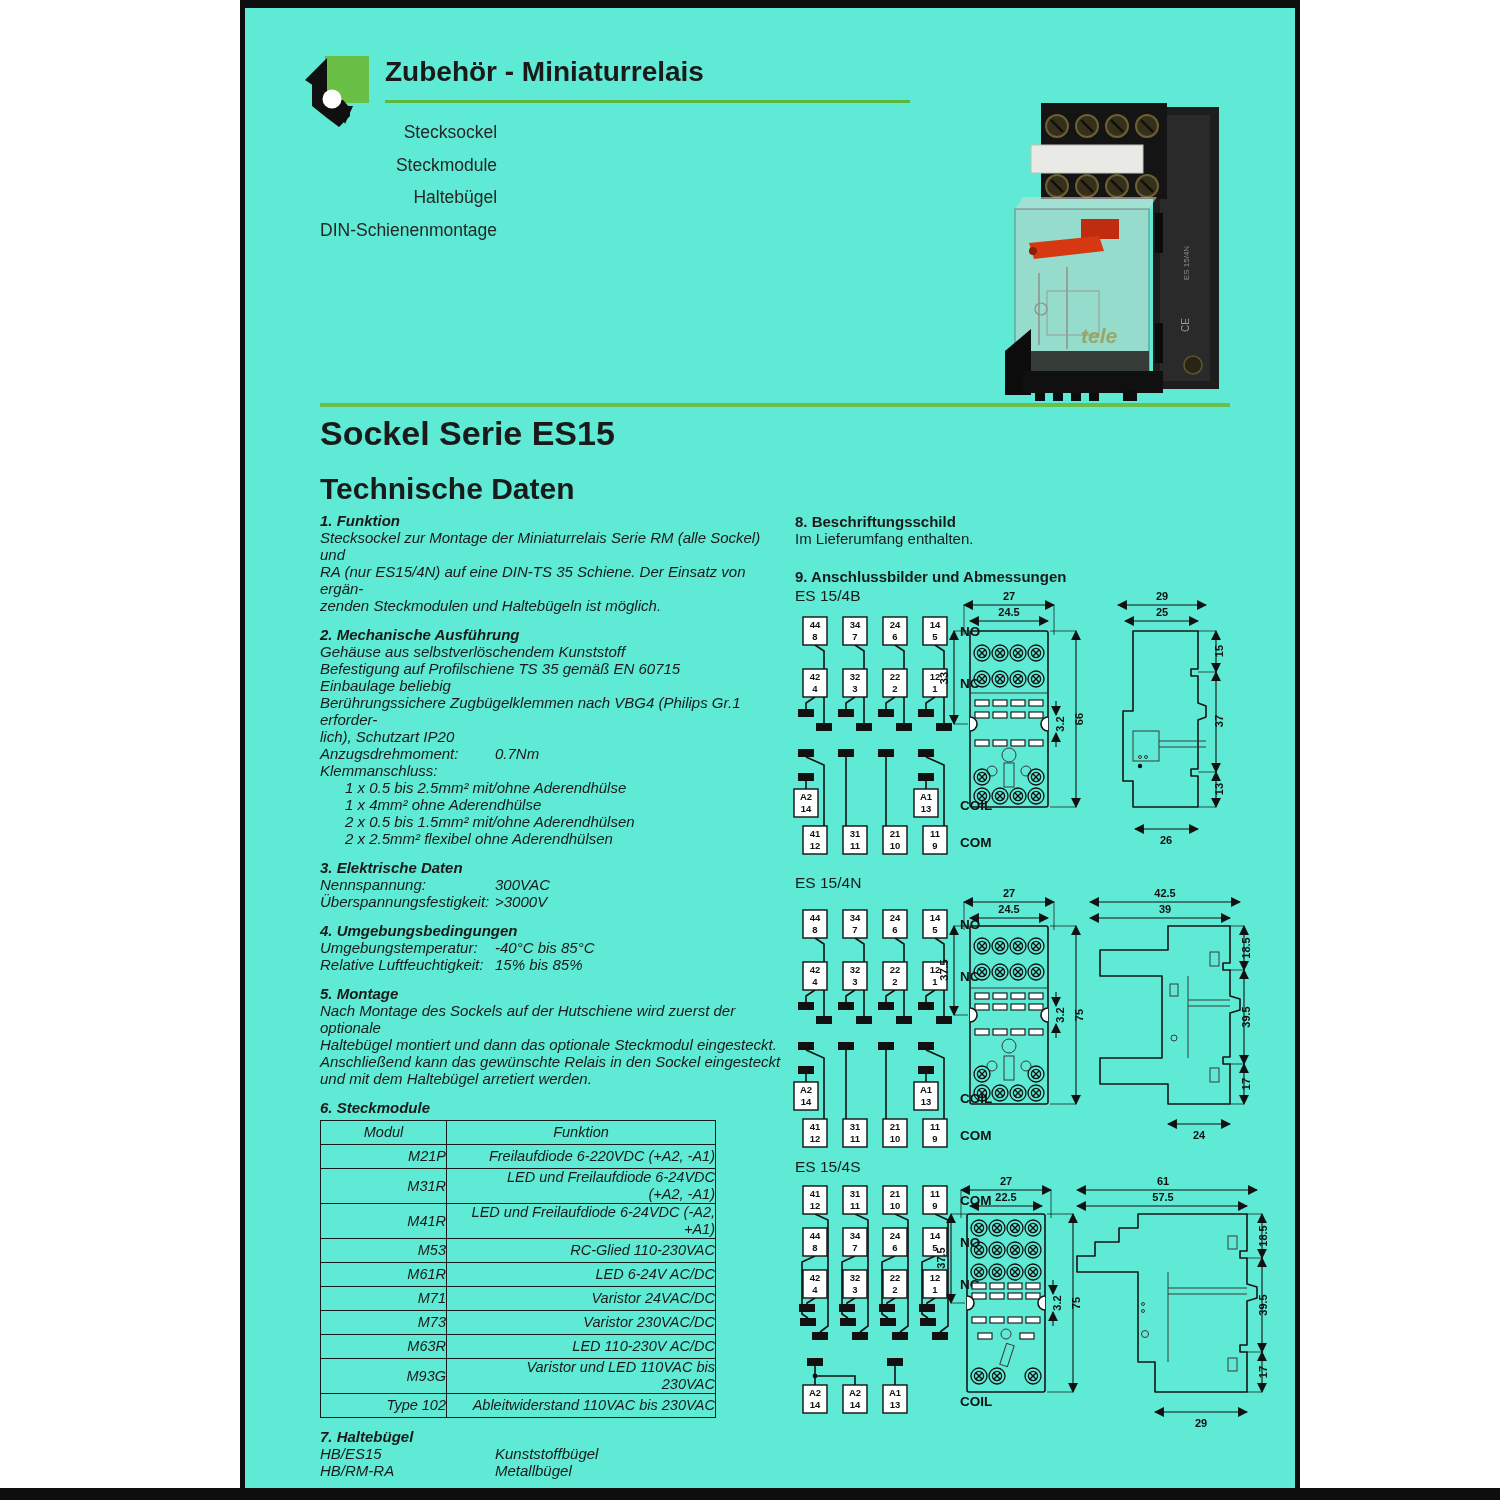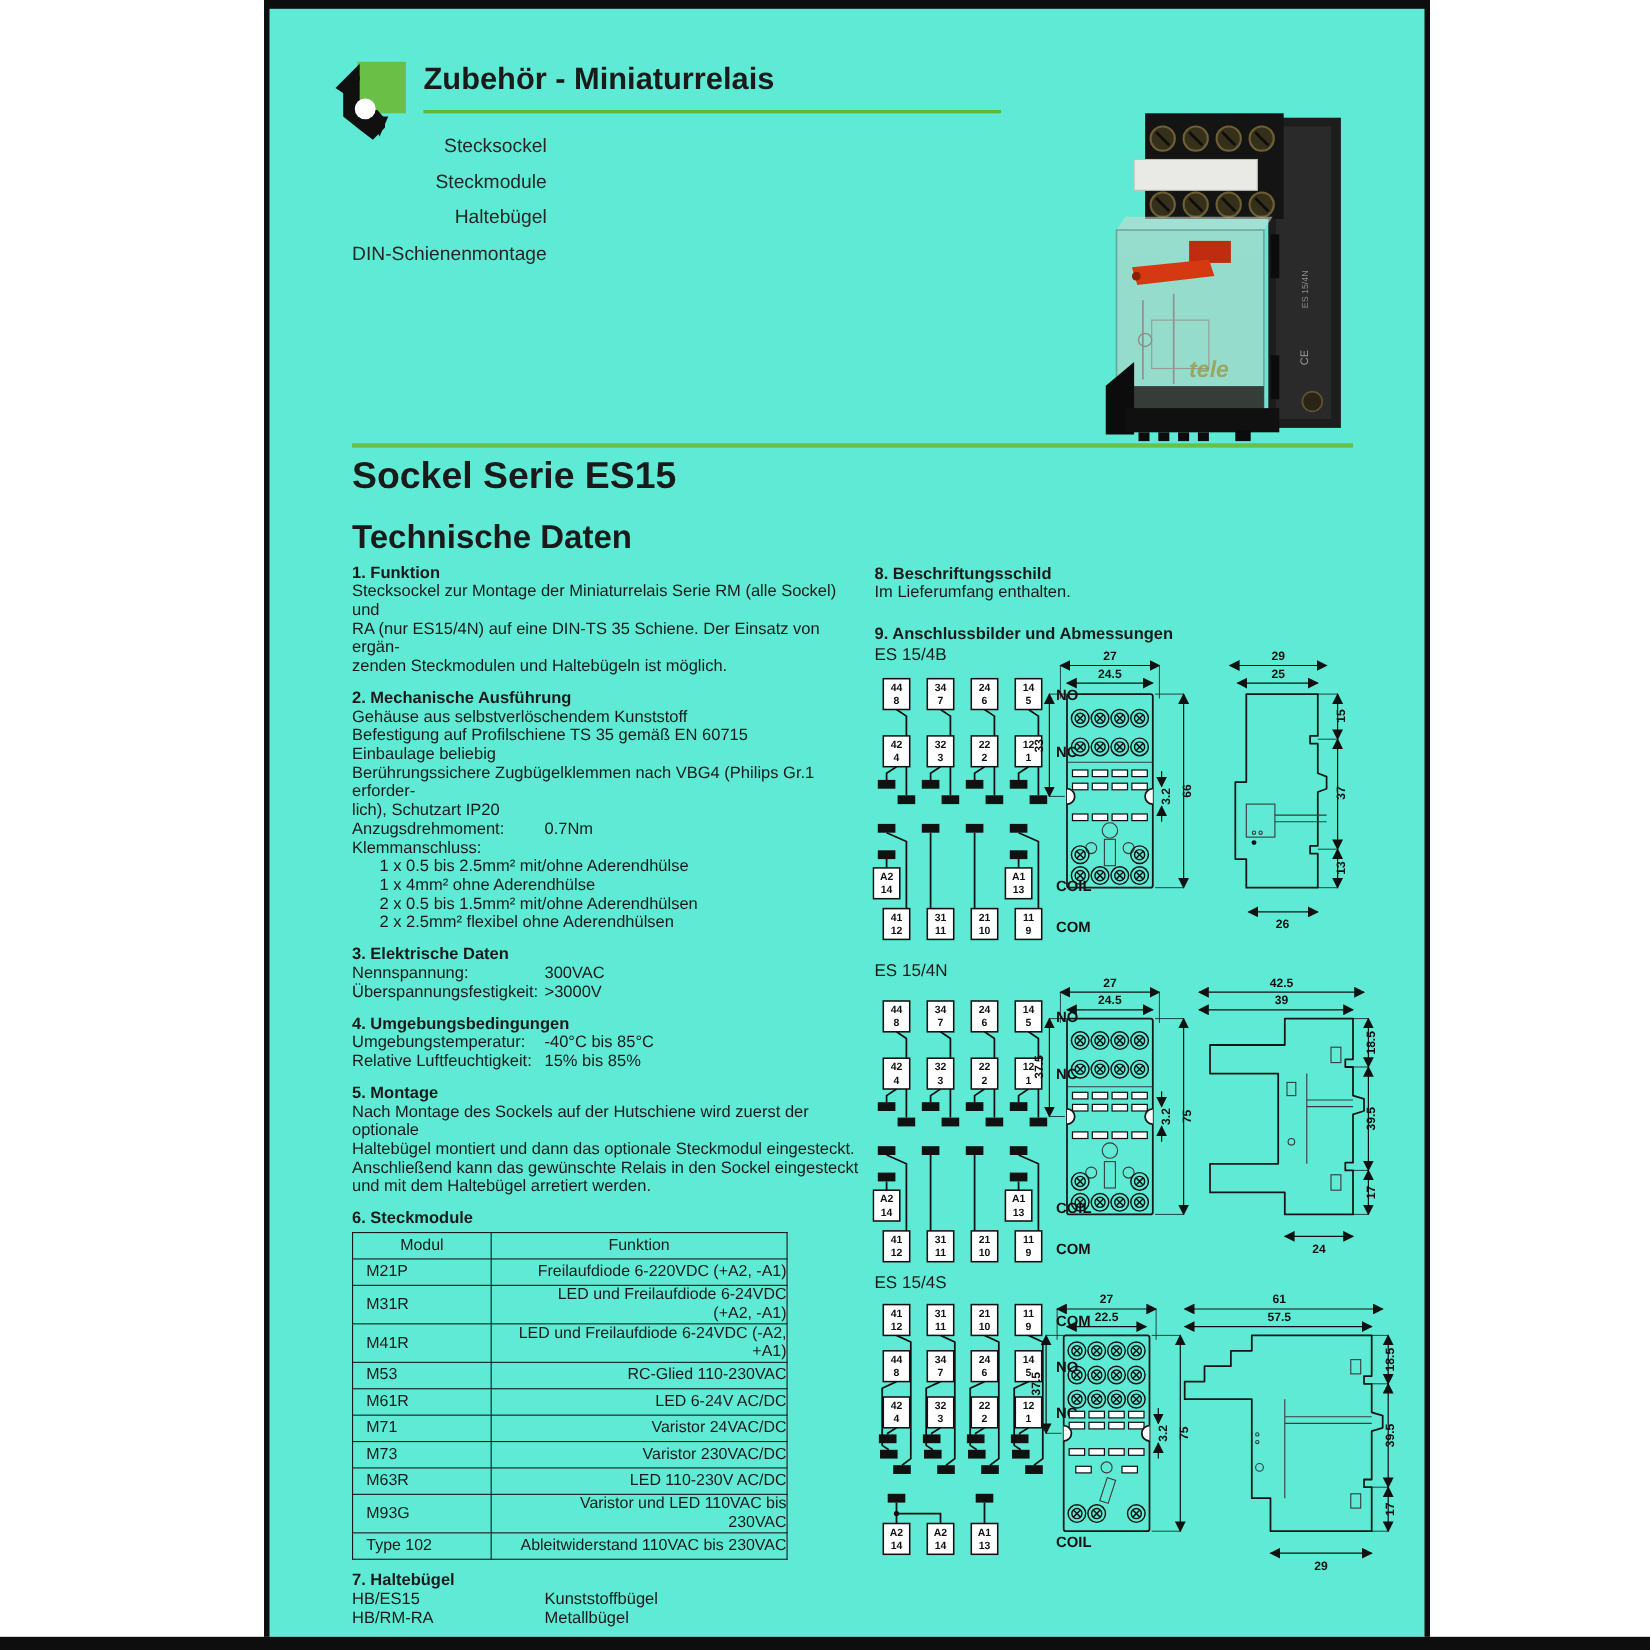--- a/index.html
+++ b/index.html
@@ -15,31 +15,31 @@
   .doc-title { left:140px; top:48px; font-size:28px; font-weight:bold; letter-spacing:0; }
   .title-rule { left:140px; top:92px; width:525px; height:3px; background:#5cb93c; }
   .products { left:75px; top:114px; font-size:17.5px; color:#262626; }
   .products div { height:32.7px;text-align:right; }
 
   .divider { left:75px; top:395px; width:910px; height:4px; background:#6abf4a; }
   .h-sockel { left:75px; top:406px; font-size:34px; font-weight:bold; }
   .h-tech   { left:75px; top:464px; font-size:30px; font-weight:bold; }
 
   .left-col { left:75px; top:504px; width:465px; font-size:15px; line-height:17px; }
-  .sec { margin-bottom:12px; }
+  .sec { margin-bottom:12px;font-style:italic; }
   .sec-h { font-weight:bold; }
   .sec-body { white-space:pre-wrap; }
   .kv { }
   .kv-l { display:inline-block; width:175px; vertical-align:top; }
   .kv-v { display:inline-block; }
 
   table.mods { border-collapse:collapse; margin-top:4px; width:396px; table-layout:fixed; font-size:14.5px; }
   table.mods td, table.mods th { border:1.6px solid #1a1a1a; height:24px; padding:0; box-sizing:border-box; }
   table.mods th { font-weight:normal; text-align:center; }
-  table.mods td.c1 { width:126px; padding-left:12px; text-align:left; }
+  table.mods td.c1 { width:126px; padding-left:12px; text-align:right; }
   table.mods td.c2 { padding-left:24px; text-align:right; }
 
   .right-col-item { font-size:15px; line-height:17px; }
   .dia-label { font-size:15.5px; }
   .footer { left:0; top:1396px; width:1050px; text-align:center; font-size:17px; font-weight:bold; }
 
   
   .outl { stroke:#161616; stroke-width:1.6; fill:none; stroke-linejoin:round; }
   .inl  { stroke:#3a3a3a; stroke-width:1; fill:none; }
   .dim  { stroke:#111; stroke-width:1.1; }

